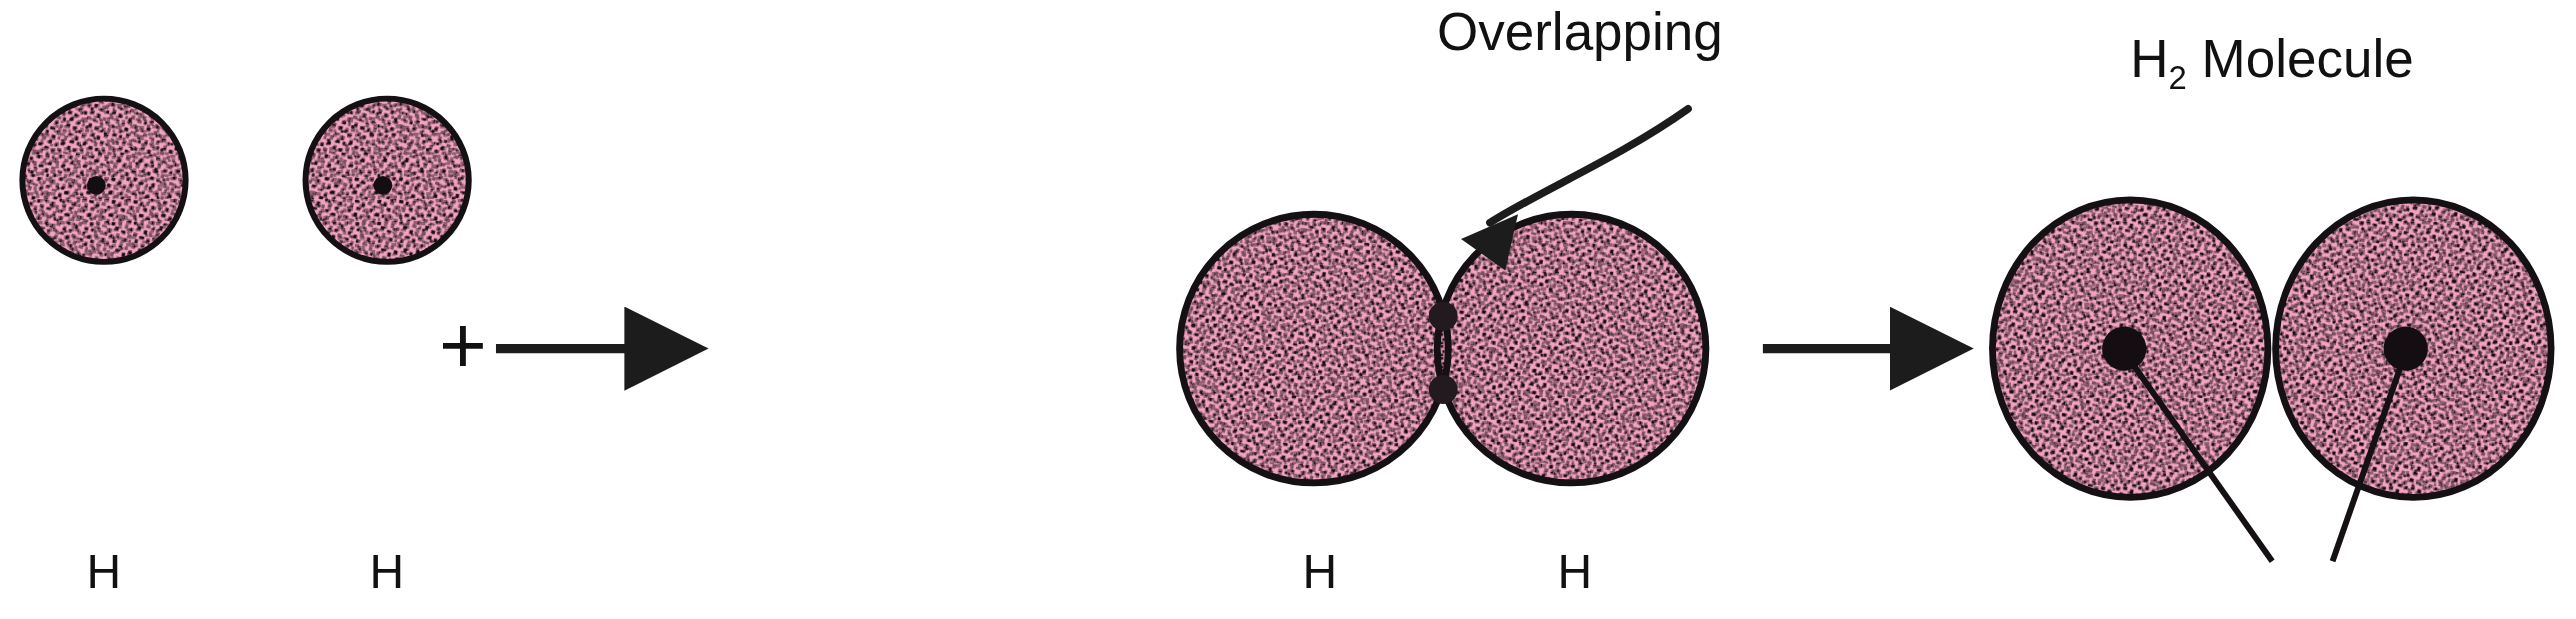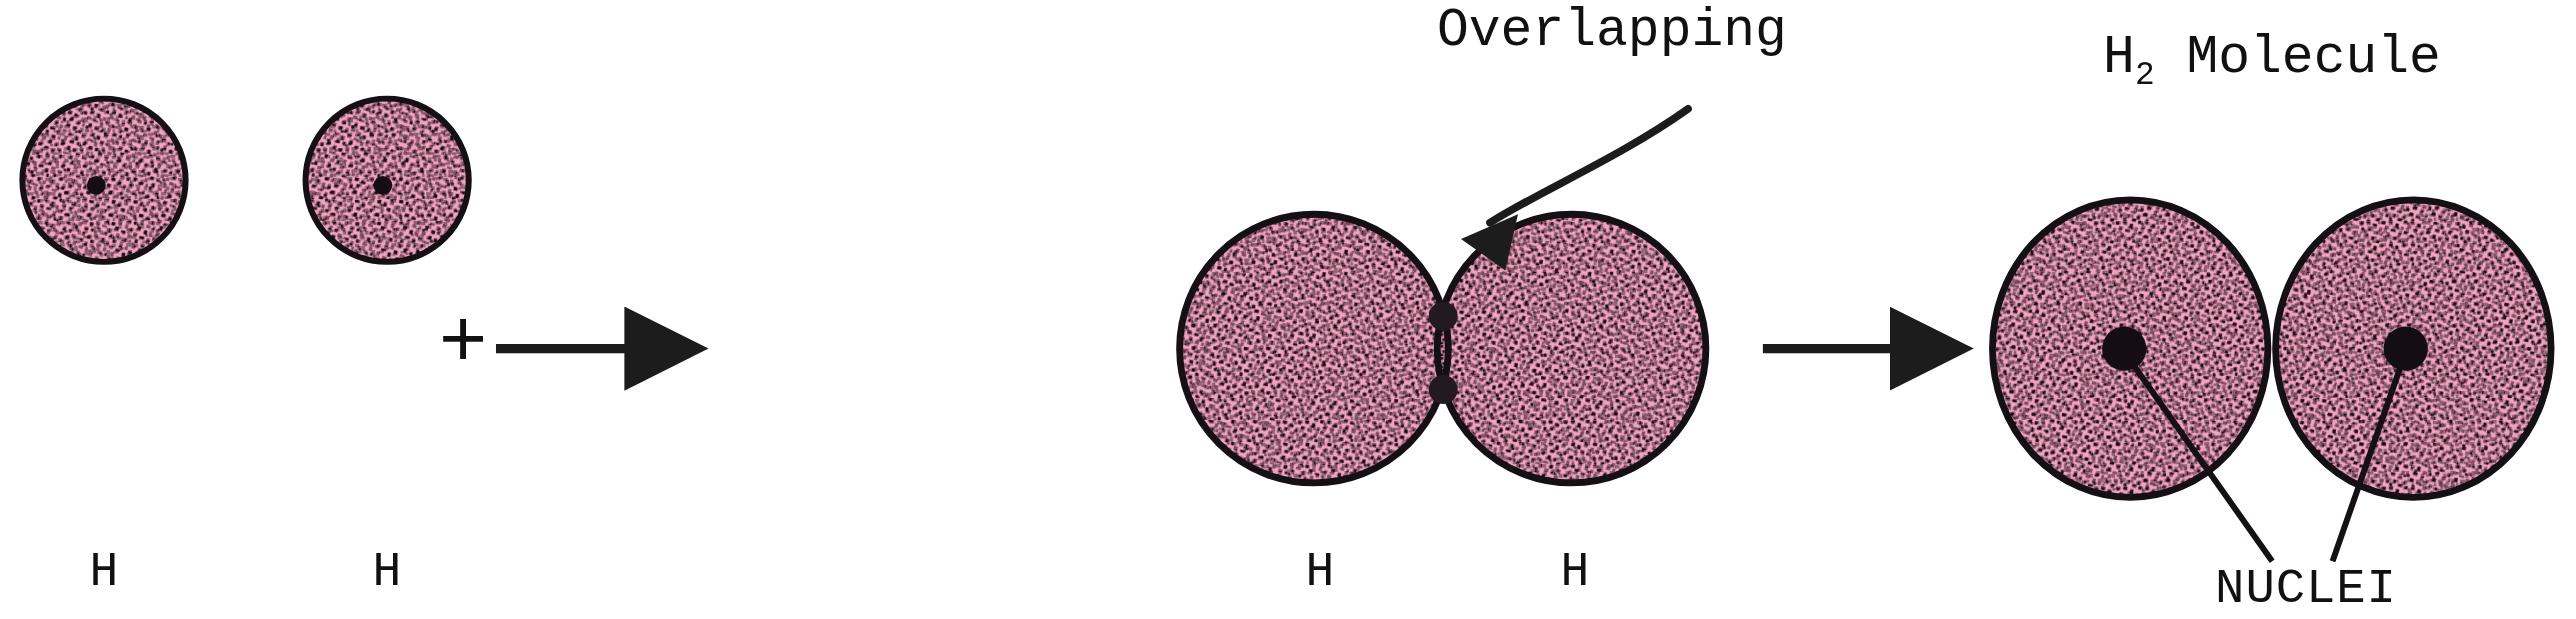--- a/index.html
+++ b/index.html
@@ -25,21 +25,21 @@
     top: 0;
     width: 2576px;
     height: 619px;
     display: block;
   }
   .lbl {
     position: absolute;
     color: #111111;
     white-space: nowrap;
     line-height: 1;
-    font-family: Liberation Mono, monospace;
+    font-family: Liberation Sans, sans-serif;
   }
   .lbl-atom {
     font-size: 48px;
     font-weight: 400;
     letter-spacing: 0.4px;
   }
   .lbl-plus {
     font-size: 82px;
     font-weight: 400;
   }
@@ -240,16 +240,15 @@
   <div class="lbl lbl-callout" style="left:1437px; top:5.1px;">Overlapping</div>
 
   <div class="lbl lbl-atom ctr" style="left:1320px; top:548px;">H</div>
 
   <div class="lbl lbl-atom ctr" style="left:1575px; top:548px;">H</div>
 
   <div class="lbl lbl-title ctr" style="left:2272px; top:32px;">
     <span>H</span><span class="sub">2</span><span> Molecule</span>
   </div>
 
-  <div class="lbl lbl-nuclei ctr" style="left:2306px; top:565px;">NUCLEI</div>
 
 </div>
 
 
 </body></html>

